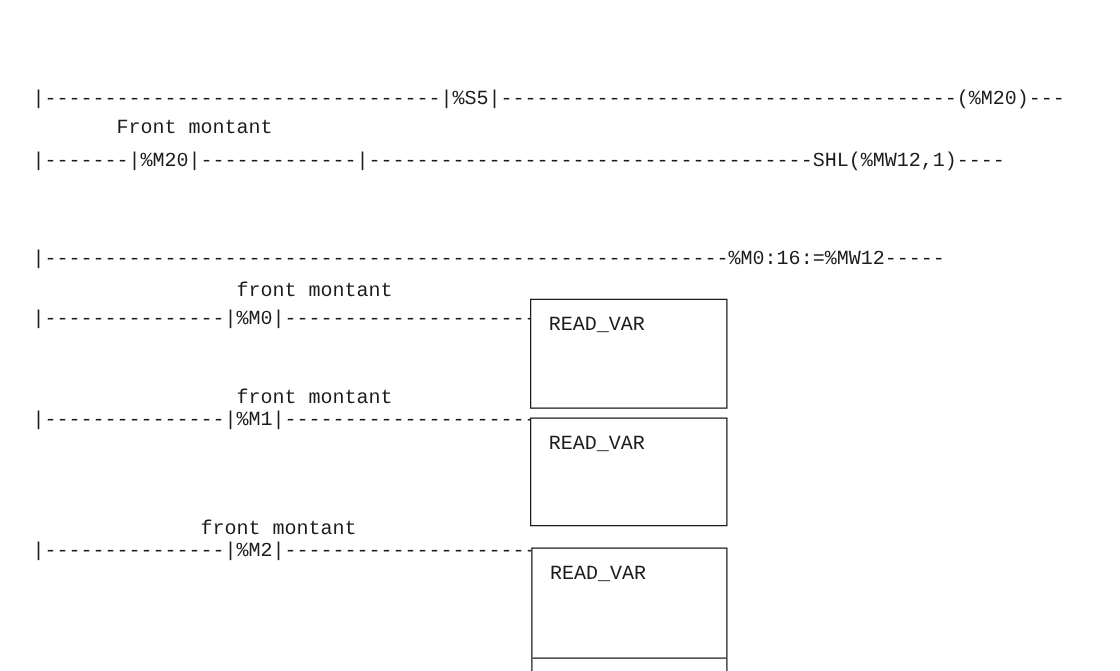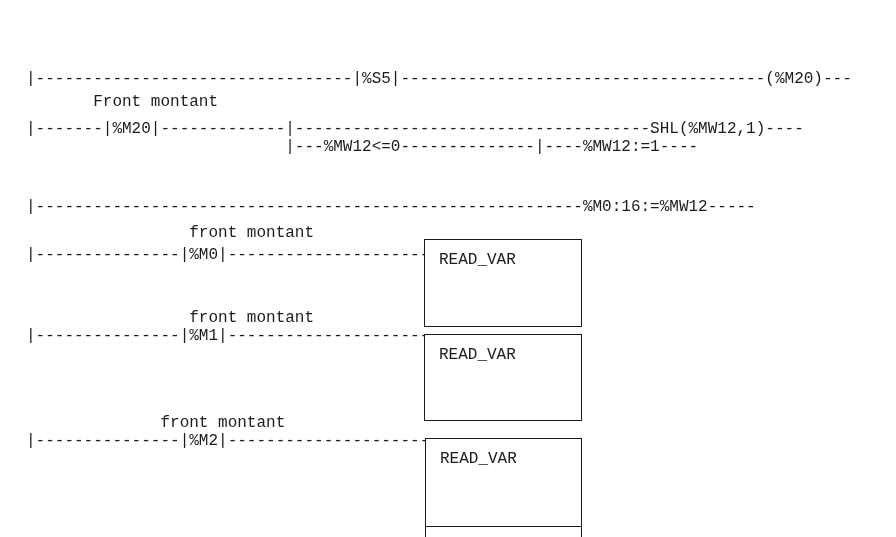--- a/index.html
+++ b/index.html
@@ -54,21 +54,20 @@
   }
 </style>
 </head>
 <body>
 
 <div id="page">
 
   <div class="lad" style="top:24px">|---------------------------------|%S5|--------------------------------------(%M20)---</div>
   <div class="lad" style="top:47px">       Front montant</div>
   <div class="lad" style="top:74px">|-------|%M20|-------------|-------------------------------------SHL(%MW12,1)----</div>
-  <div class="lad" style="top:92px">                           |---%MW12&lt;=0--------------|----%MW12:=1----</div>
   <div class="lad" style="top:152px">|---------------------------------------------------------%M0:16:=%MW12-----</div>
   <div class="lad" style="top:178px">                 front montant</div>
   <div class="lad" style="top:200px">|---------------|%M0|---------------------</div>
   <div class="lad" style="top:263px">                 front montant</div>
   <div class="lad" style="top:281px">|---------------|%M1|---------------------</div>
   <div class="lad" style="top:368px">              front montant</div>
   <div class="lad" style="top:386px">|---------------|%M2|---------------------</div>
 
   <div class="block" style="left:424px;top:192px;width:158px;height:88px">
     <span class="lbl">READ_VAR</span>

